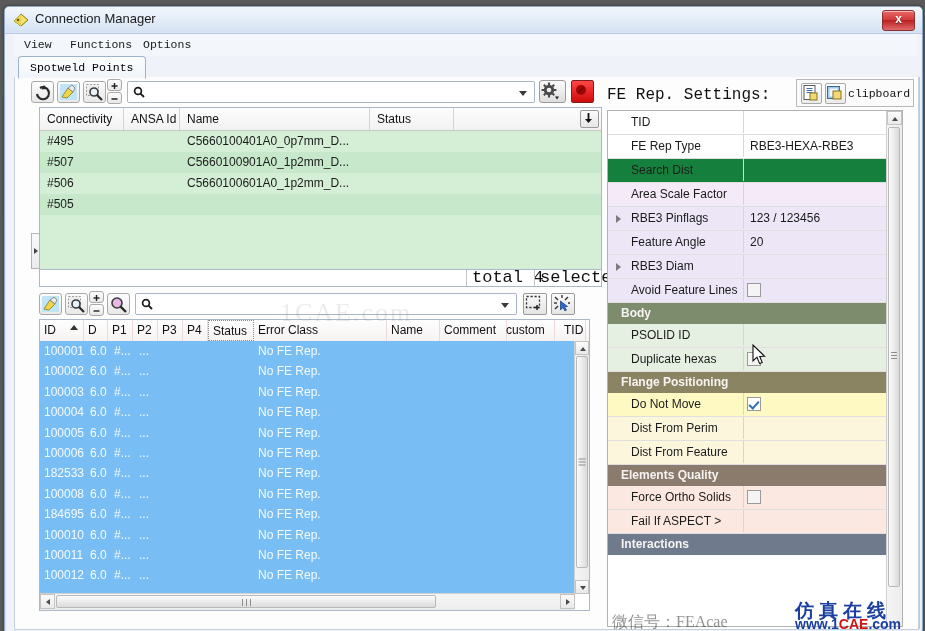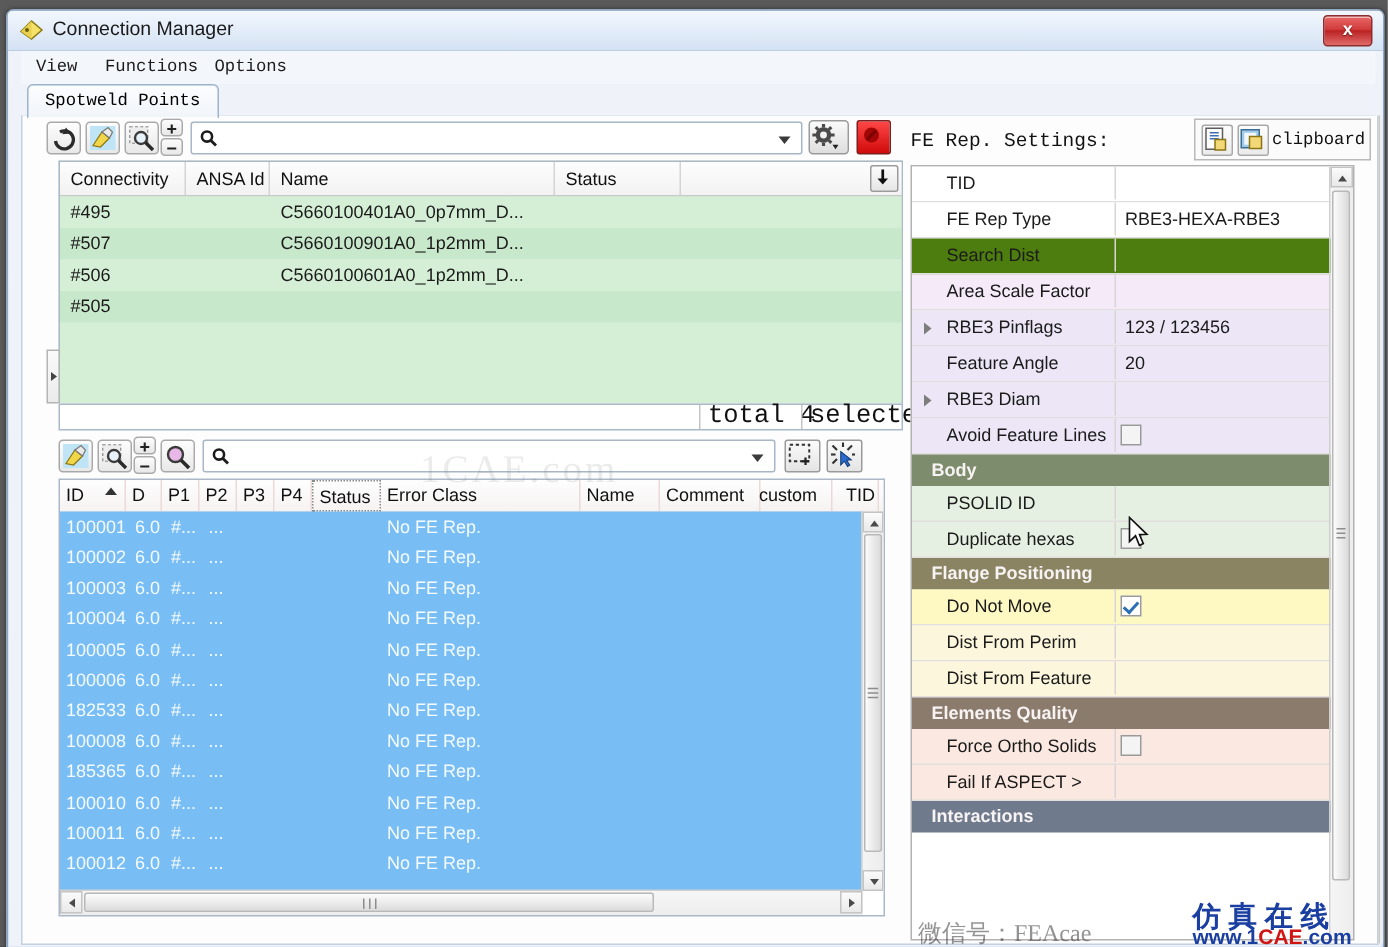--- a/index.html
+++ b/index.html
@@ -267,21 +267,21 @@
   .gripv{position:absolute;left:50%;top:50%;transform:translate(-50%,-50%);}
   .gripv i{display:block;width:7px;height:1px;background:#8d8d8d;margin:2px 0;}
   .griph{position:absolute;left:50%;top:50%;transform:translate(-50%,-50%);}
   .griph i{display:inline-block;width:1px;height:7px;background:#8d8d8d;margin:0 1.5px;vertical-align:middle;}
 
   
   .right-col{position:absolute;left:588px;top:0;width:315px;height:550px;}
   .fe-label{
     position:absolute;left:4px;top:9px;
     font-family:"Liberation Mono","DejaVu Sans Mono",monospace;
-    font-size:13px;color:#111;
+    font-size:16px;color:#111;
   }
   .clipbox{
     position:absolute;left:193px;top:2px;width:118px;height:28px;
     border:1px solid #b9b9b9;background:#fbfbfb;box-sizing:border-box;
   }
   .clipbtn{
     position:absolute;top:3px;width:21px;height:21px;
     border:1px solid #a8a8a8;border-radius:2px;
     background:linear-gradient(to bottom,#fdfdfd,#ebebeb);cursor:pointer;box-sizing:border-box;
   }
@@ -663,21 +663,21 @@
               <div class="c" style="left:214px;width:120px">No FE Rep.</div>
             </div>
             <div class="gb-row">
               <div class="c" style="left:0;width:46px">100008</div>
               <div class="c" style="left:46px;width:24px">6.0</div>
               <div class="c" style="left:70px;width:25px">#...</div>
               <div class="c" style="left:95px;width:25px">...</div>
               <div class="c" style="left:214px;width:120px">No FE Rep.</div>
             </div>
             <div class="gb-row">
-              <div class="c" style="left:0;width:46px">185365</div>
+              <div class="c" style="left:0;width:46px">184695</div>
               <div class="c" style="left:46px;width:24px">6.0</div>
               <div class="c" style="left:70px;width:25px">#...</div>
               <div class="c" style="left:95px;width:25px">...</div>
               <div class="c" style="left:214px;width:120px">No FE Rep.</div>
             </div>
             <div class="gb-row">
               <div class="c" style="left:0;width:46px">100010</div>
               <div class="c" style="left:46px;width:24px">6.0</div>
               <div class="c" style="left:70px;width:25px">#...</div>
               <div class="c" style="left:95px;width:25px">...</div>
@@ -760,21 +760,21 @@
             <div class="lbl">TID</div>
             <div class="val"></div>
           </div>
 
           <div class="prow" style="background:#ffffff">
             <div class="lbl">FE Rep Type</div>
             <div class="val">RBE3-HEXA-RBE3</div>
           </div>
 
 
-          <div class="prow" style="background:#4d7c0f">
+          <div class="prow" style="background:#15803d">
             <div class="lbl">Search Dist</div>
             <div class="val"></div>
           </div>
 
 
           <div class="prow" style="background:#f4eaf8">
             <div class="lbl">Area Scale Factor</div>
             <div class="val"></div>
           </div>
 

